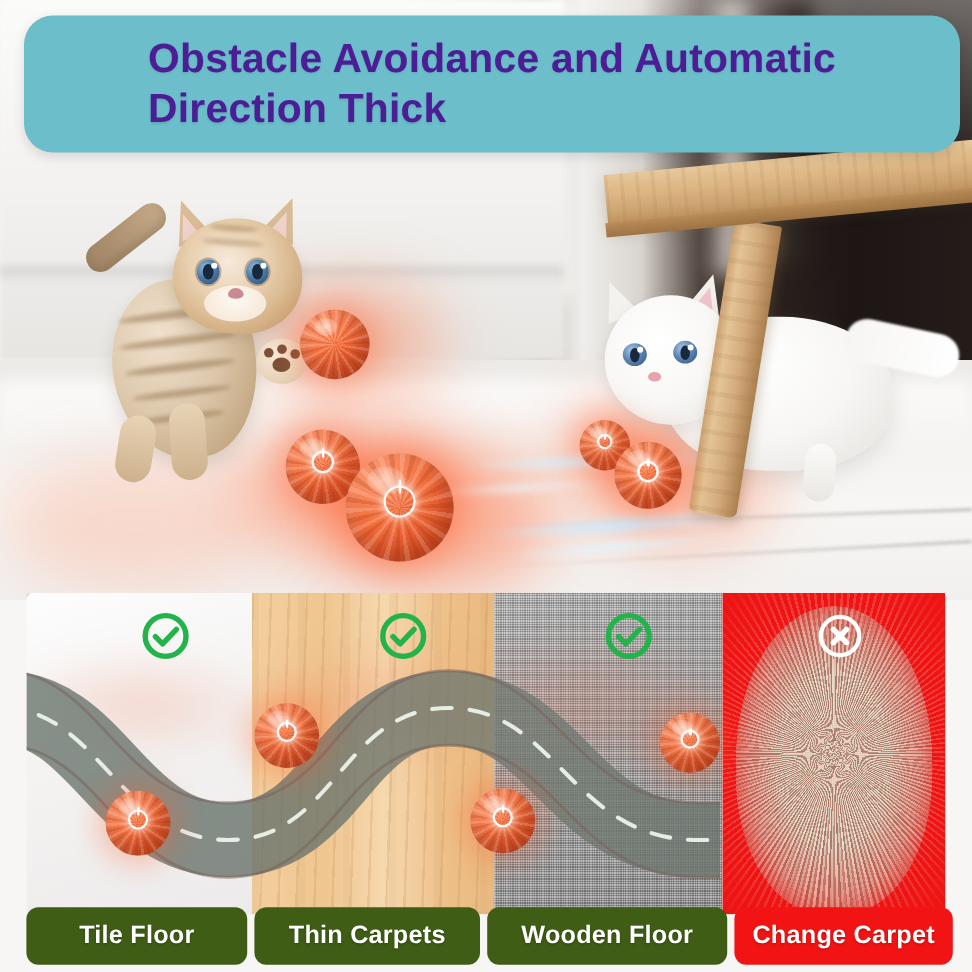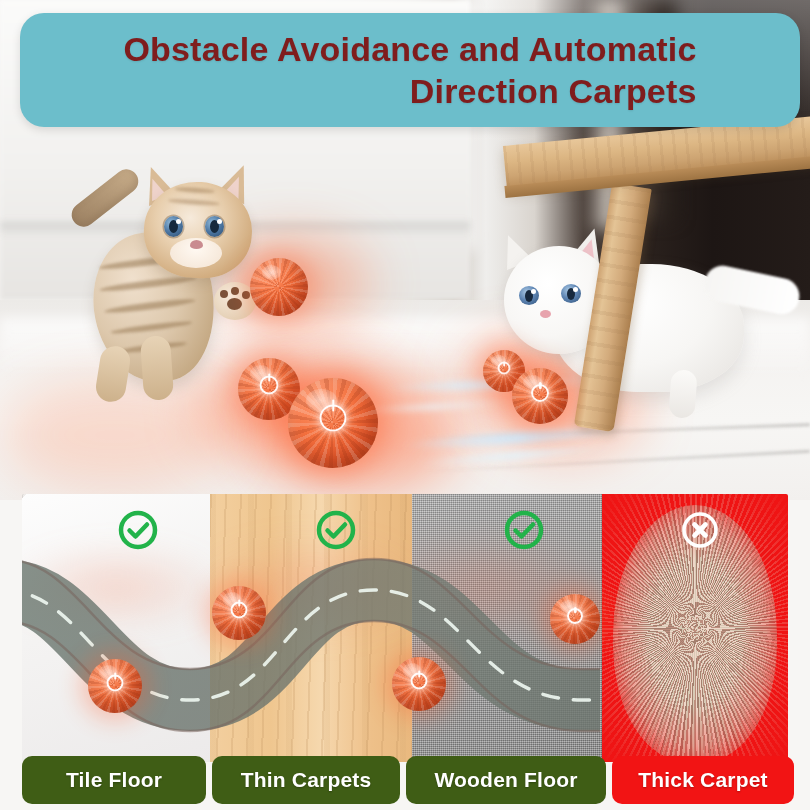--- a/index.html
+++ b/index.html
@@ -183,22 +183,22 @@
   .ball .power::before{ content:""; position:absolute; left:50%; top:-28%;
       transform:translateX(-50%); width:2.5px; height:52%;
       background:rgba(255,255,255,.96); border-radius:2px;
       box-shadow:0 0 7px rgba(255,255,255,.9); }
 
   
   .banner { position:absolute; left:20px; top:13px; width:780px; height:114px;
       background:#6cbecb; border-radius:24px; z-index:20;
       display:flex; align-items:center; justify-content:center;
       box-shadow:0 3px 10px rgba(0,0,0,.12); }
-  .banner h1 { color:#7f1d1d; font-size:34px; line-height:1.25; font-weight:bold;
-      text-align:right; letter-spacing:.2px; padding:0 24px;
+  .banner h1 { color:#4c1d95; font-size:34px; line-height:1.25; font-weight:bold;
+      text-align:left; letter-spacing:.2px; padding:0 24px;
       text-shadow:0 1px 2px rgba(0,0,0,.10); }
 
   
   .strip { position:absolute; left:0; top:494px; width:642px; height:316px; z-index:15; }
   .panels { position:absolute; left:22px; top:0; width:766px; height:268px;
       display:flex; overflow:hidden; border-radius:2px; }
   .panel { position:relative; height:268px; overflow:hidden; }
   .p1 { width:188px; }
   .p2 { width:202px; }
   .p3 { width:190px; }
@@ -386,21 +386,21 @@
     <div class="ball" style="left:512px;top:368px;width:56px;height:56px;">
       <span class="ribs"></span>
         <span class="gloss"></span>
       <span class="power" style="width:18px;height:18px;"></span>
     </div>
   </div>
 
   <div class="banner">
     <h1>
       <span>Obstacle Avoidance and Automatic</span><br>
-      <span>Direction Carpets</span>
+      <span>Direction Thick</span>
     </h1>
   </div>
 
   <div class="strip">
 
     <div class="panels">
       <div class="panel p1">
         <div class="tex-marble"></div>
       </div>
       <div class="panel p2">
@@ -479,17 +479,17 @@
     <div class="ball pball" style="left:550px;top:100px;width:50px;height:50px;">
       <span class="ribs"></span>
         <span class="gloss"></span>
       <span class="power" style="width:16px;height:16px;"></span>
     </div>
 
     <div class="labels">
       <div class="pill olive l1">Tile Floor</div>
       <div class="pill olive l3">Thin Carpets</div>
       <div class="pill olive l2">Wooden Floor</div>
-      <div class="pill red l4">Thick Carpet</div>
+      <div class="pill red l4">Change Carpet</div>
     </div>
 
   </div>
 </div>
 
 </body></html>

